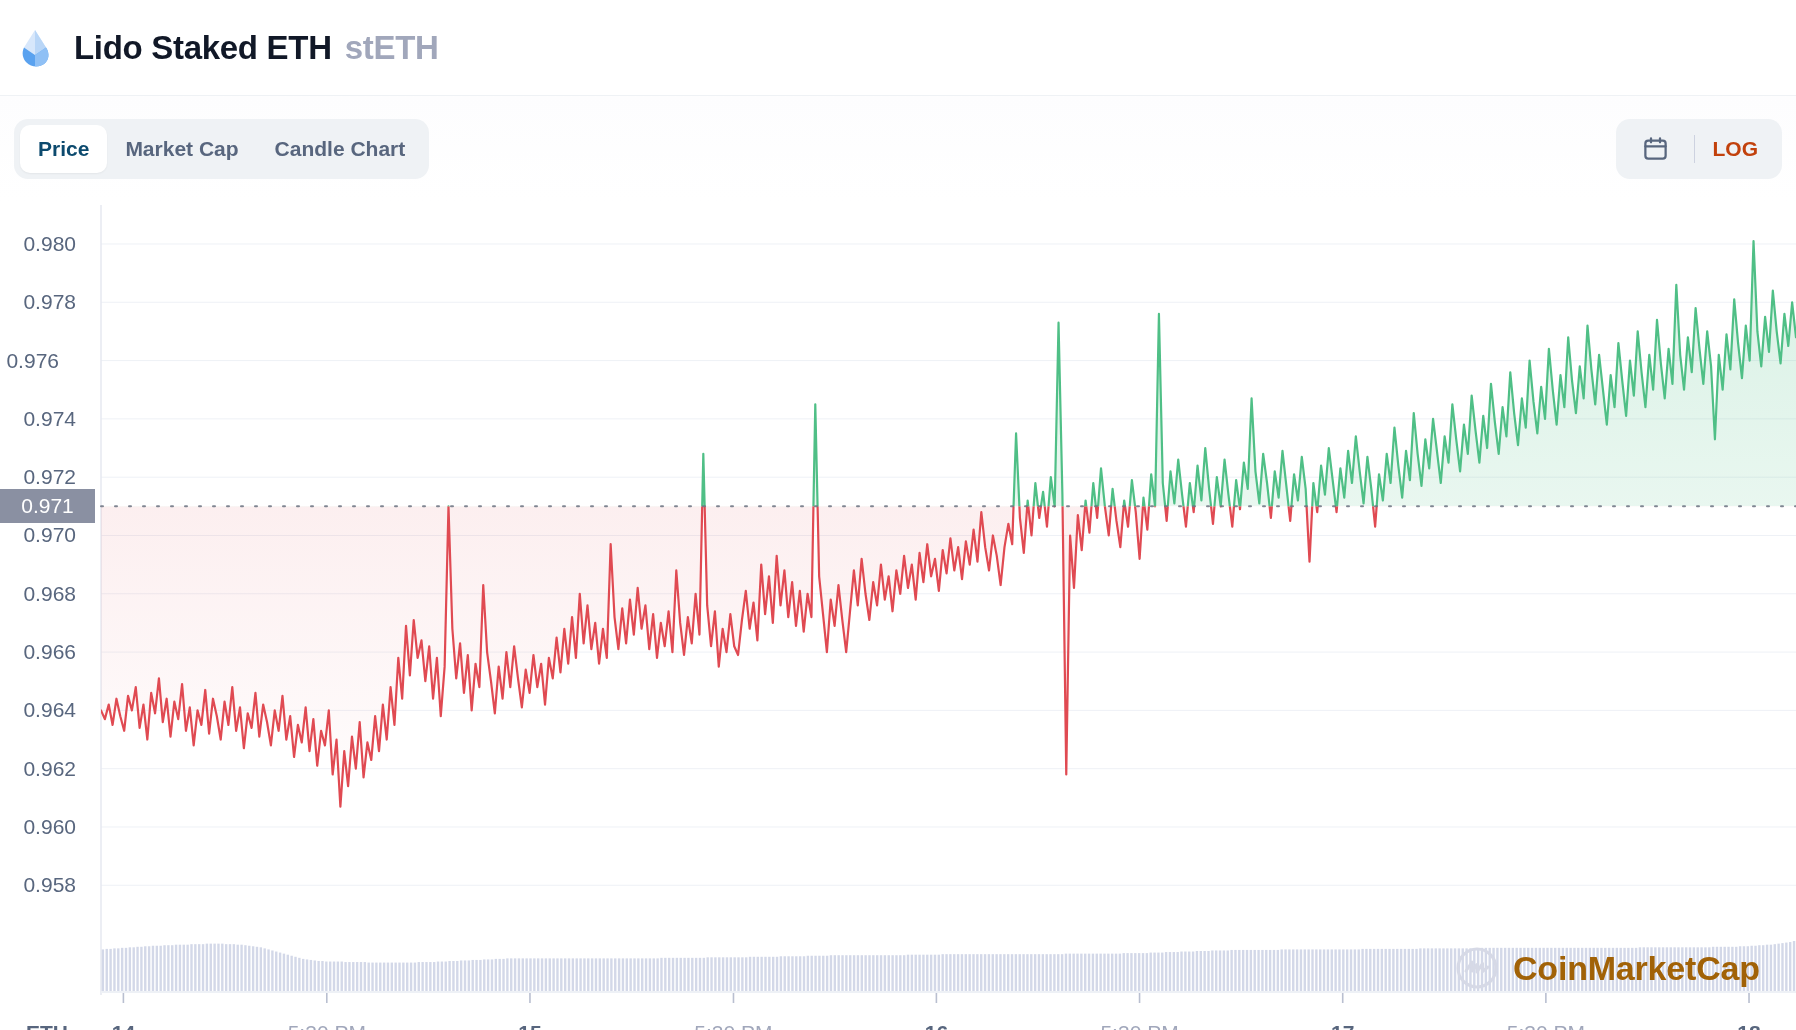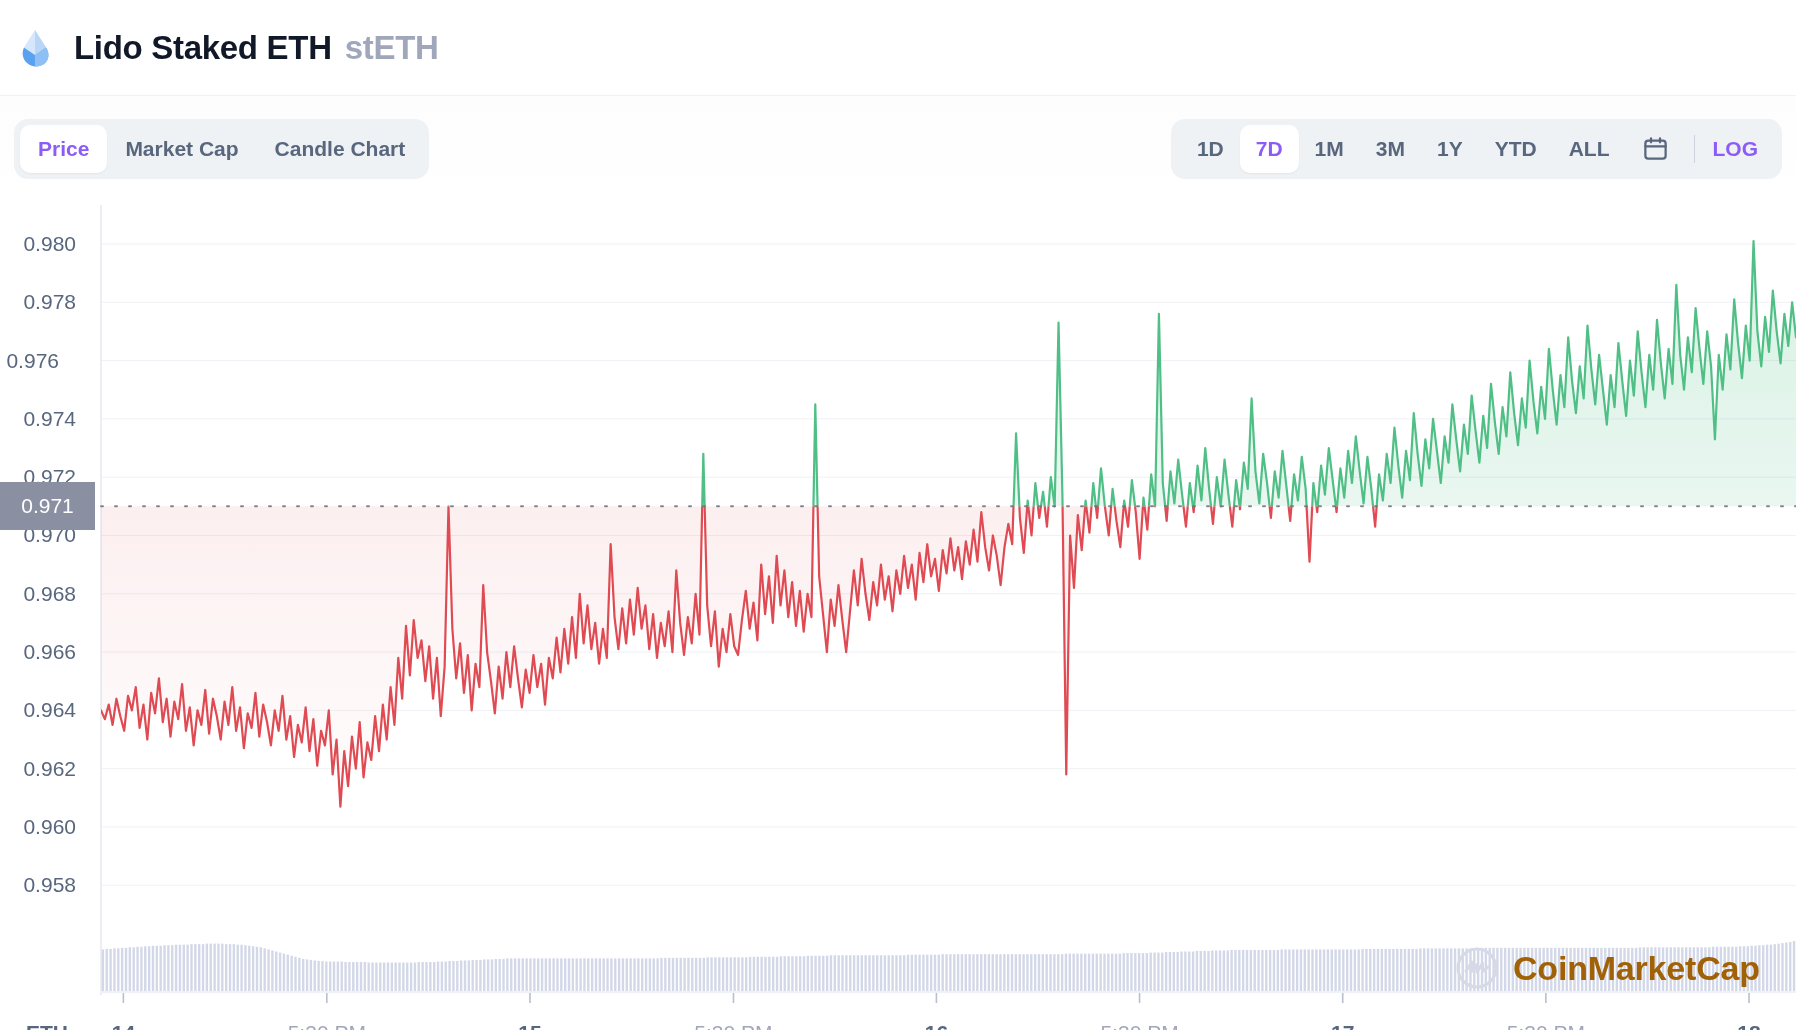--- a/index.html
+++ b/index.html
@@ -66,21 +66,21 @@
     border-radius: 10px;
     font-size: 21px;
     font-weight: bold;
     color: #58667e;
     white-space: nowrap;
     cursor: pointer;
     user-select: none;
   }
   .seg-item.active {
     background: #ffffff;
-    color: #8b5cf6;
+    color: #0c4a6e;
     box-shadow: 0 1px 2px rgba(0,0,0,0.05);
   }
   .spacer { flex: 1 1 auto; }
   .range-seg { border-radius: 14px; padding: 6px 10px; }
   .range-seg .seg-item { padding: 0 16px; }
   .cal-btn {
     display: inline-flex;
     align-items: center;
     justify-content: center;
     width: 48px; height: 48px;
@@ -90,21 +90,21 @@
   }
   .vdiv { width: 1px; height: 28px; background: #cdd2e0; margin: 0 14px; }
   .log-btn {
     display: inline-flex;
     align-items: center;
     justify-content: center;
     height: 48px;
     padding: 0 14px 0 4px;
     font-size: 21px;
     font-weight: bold;
-    color: #8b5cf6;
+    color: #c2410c;
     cursor: pointer;
     user-select: none;
   }
 
   
   .chart-area { position: relative; width: 1796px; height: 829px; background:#fff;padding-left:44px; }
   .chart-svg { position: absolute; top: 0; left: 0; }
   .ytick {
     position: absolute;
     right: 0;
@@ -112,21 +112,21 @@
     color: #58667e;
     text-align: right;
     transform: translateY(-50%);
     white-space: nowrap;
   }
   .ylabels { position: absolute; left: 0; top: 0; width: 88px; height: 100%; }
   .price-badge {
     position: absolute;
     left: 0;
     width: 95px;
-    height: 48px;
+    height: 34px;
     background: #8a90a2;
     color: #ffffff;
     font-size: 21px;
     display: flex;
     align-items: center;
     justify-content: center;
     transform: translateY(-50%);
     z-index: 3;
     text-align: center;
   }
@@ -180,29 +180,20 @@
   </div>
 
   <div class="toolbar">
     <div class="seg" id="view-tabs">
         <span class="seg-item active">Price</span>
         <span class="seg-item">Market Cap</span>
         <span class="seg-item">Candle Chart</span>
       </div>
     <span class="spacer"></span>
     <div class="seg range-seg">
-      <span id="range-tabs" style="display:inline-flex;align-items:center;">
-          <span class="seg-item">1D</span>
-          <span class="seg-item active">7D</span>
-          <span class="seg-item">1M</span>
-          <span class="seg-item">3M</span>
-          <span class="seg-item">1Y</span>
-          <span class="seg-item">YTD</span>
-          <span class="seg-item">ALL</span>
-        </span>
       <span class="cal-btn">
         <svg width="27" height="27" viewBox="0 0 24 24" fill="none" stroke="#58667e" stroke-width="2" stroke-linecap="round" stroke-linejoin="round">
           <rect x="3" y="5" width="18" height="16" rx="2.5"></rect>
           <line x1="3" y1="10" x2="21" y2="10"></line>
           <line x1="8" y1="3" x2="8" y2="6.5"></line>
           <line x1="16" y1="3" x2="16" y2="6.5"></line>
         </svg>
       </span>
       <span class="vdiv"></span>
       <span class="log-btn">LOG</span>

